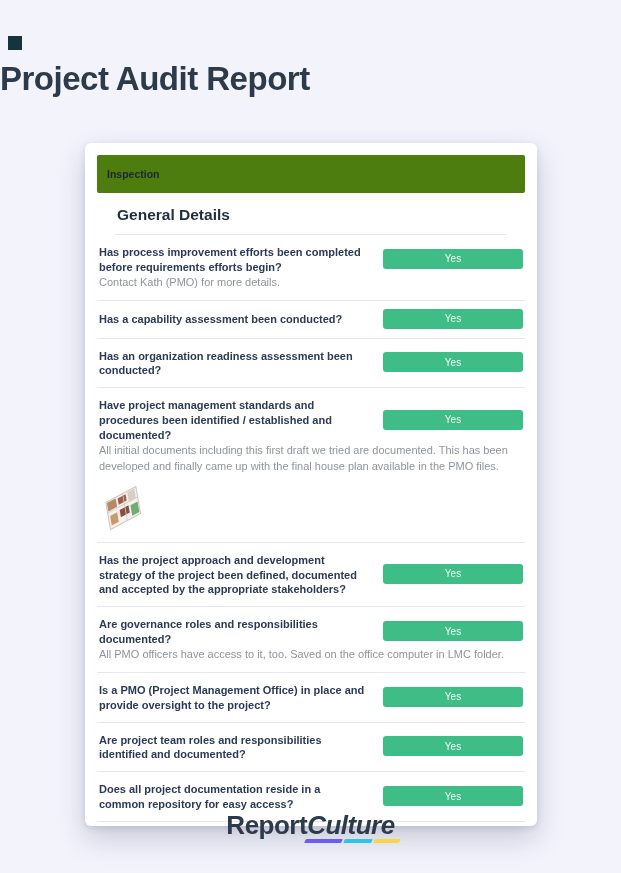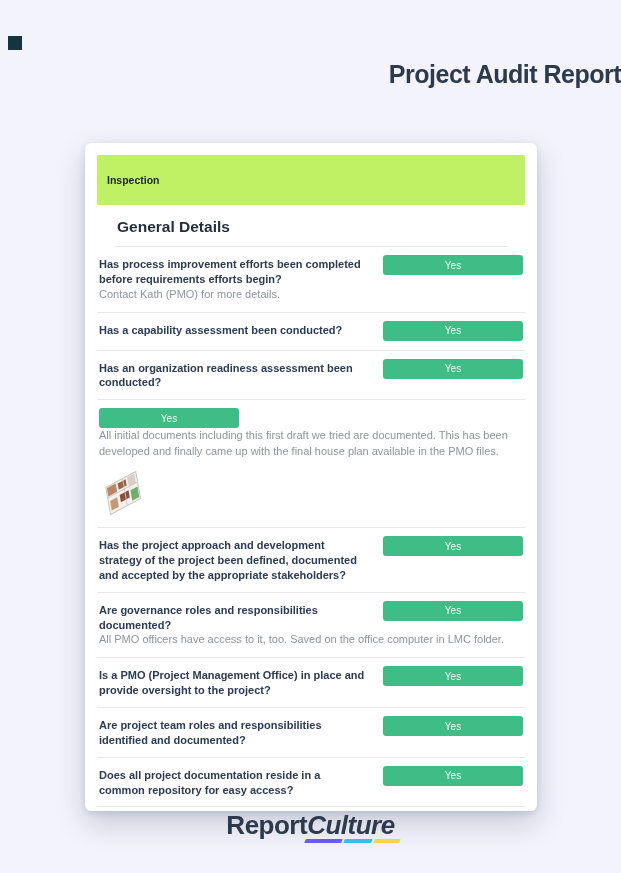--- a/index.html
+++ b/index.html
@@ -10,43 +10,43 @@
     font-family:"Liberation Sans", sans-serif;
     position:relative;
     overflow:hidden;
   }
   .corner-square {
     position:absolute; left:8px; top:36px;
     width:14px; height:14px; background:#16343c;
   }
   .page-title {
     position:absolute; top:60px; left:0; width:100%;
-    text-align:right; margin:0;
-    font-size:25px; font-weight:800; color:#2c3a4b;
+    text-align:left; margin:0;
+    font-size:33px; font-weight:800; color:#2c3a4b;
     letter-spacing:-0.5px;
   }
   .card {
     position:absolute; left:85px; top:143px;
     width:452px; min-height:614px;
     background:#ffffff; border-radius:6px;
     box-shadow:0 12px 28px rgba(45,52,90,0.22), 0 2px 6px rgba(45,52,90,0.12);
     padding:12px 12px 4px;
   }
   .insp-bar {
-    background:#bef264; color:#22272f;
+    background:#4d7c0f; color:#22272f;
     font-size:10.5px; font-weight:bold;
-    padding:19px 10px; border-radius:2px;
+    padding:13px 10px; border-radius:2px;
   }
   .section-title {
     margin:13px 18px 0; padding:0 2px 10px;
     font-size:15.5px; font-weight:bold; color:#1f2d3d;
     border-bottom:1px solid #e7e7ec;
   }
   .q-row { border-bottom:1px solid #e7e7ec; padding:8px 2px 9px; }
-  .q-line { display:flex; justify-content:space-between; align-items:flex-start; gap:11px; }
+  .q-line { display:flex; justify-content:space-between; align-items:center; gap:11px; }
   .q-text {
     font-size:11px; font-weight:bold; color:#2b3a55;
     line-height:1.35; width:268px; padding-top:2px;
   }
   .ans {
     width:140px; min-width:140px; height:20px;
     border-radius:3px; background:#3ebd86;
     color:rgba(255,255,255,0.92); font-size:10px;
     display:flex; align-items:center; justify-content:center;
   }
@@ -95,20 +95,21 @@
 
   <div class="q-row">
     <div class="q-line">
       <div class="q-text">Has an organization readiness assessment been conducted?</div>
       <div class="ans" style="background: rgb(62, 189, 134);">Yes</div>
     </div>
   </div>
 
   <div class="q-row">
     <div class="q-line">
+      <div class="q-text">Have project management standards and procedures been identified / established and documented?</div>
       <div class="ans" style="background: rgb(62, 189, 134);">Yes</div>
     </div>
     <div class="note">All initial documents including this first draft we tried are documented. This has been developed and finally came up with the final house plan available in the PMO files.</div>
     <div class="photo-wrap">
       <svg class="photo-thumb" viewBox="0 0 48 48">
         <g transform="translate(24 22) rotate(-28) skewX(-18)">
           <rect x="-17" y="-12" width="34" height="26" fill="#f4f1ec" stroke="#c9c4bc" stroke-width="1"></rect>
           <rect x="-16" y="-11" width="10" height="8" fill="#b7876a"></rect>
           <rect x="-4" y="-10" width="9" height="6" fill="#9c5f49"></rect>
           <rect x="7" y="-11" width="8" height="9" fill="#d8cfc4"></rect>

